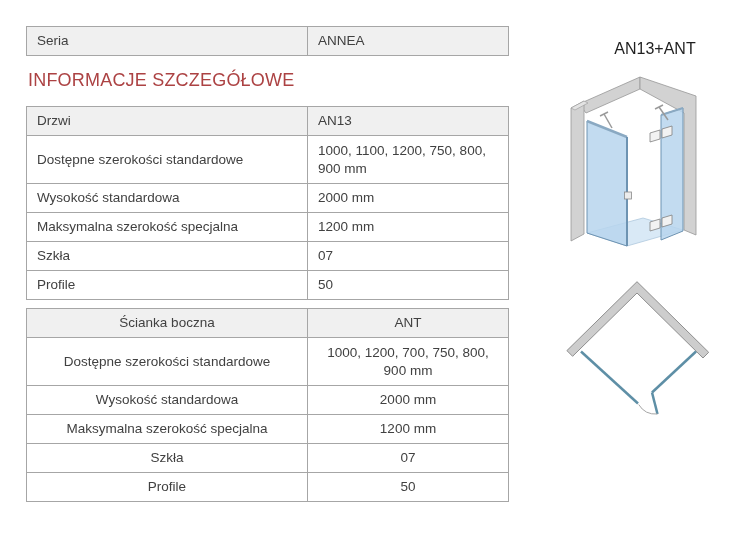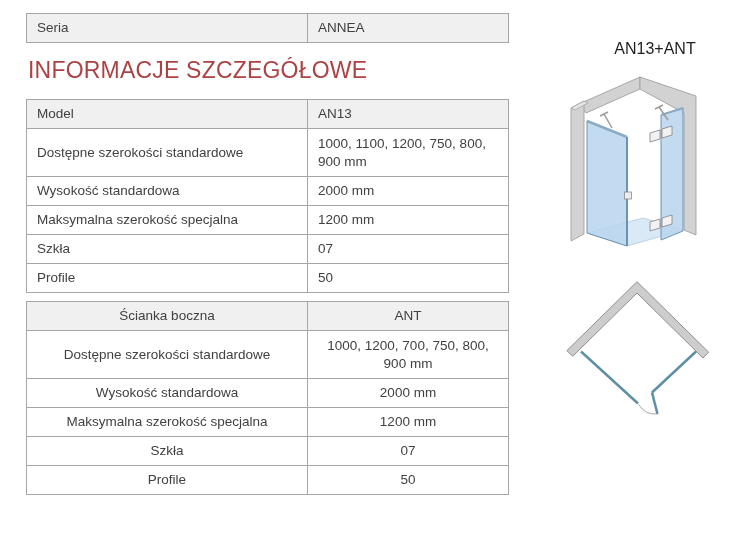--- a/index.html
+++ b/index.html
@@ -1,34 +1,34 @@
 <!DOCTYPE html>
 <html><head>
 <meta charset="utf-8">
 <style>
   html,body{margin:0;padding:0;background:#ffffff;}
   .page{
     position:relative;width:739px;height:537px;background:#ffffff;
     font-family:"Liberation Sans","DejaVu Sans",sans-serif;overflow:hidden;
   }
-  .left-col{position:absolute;left:26px;top:13px;width:480px;}
+  .left-col{position:absolute;left:26px;top:26px;width:480px;}
   table.spec{
     border-collapse:collapse;table-layout:fixed;width:480px;
     font-size:13.5px;color:#414141;
   }
   table.spec td{
     border:1px solid #a6a6a6;padding:5px 10px;line-height:18px;
     background:#ffffff;vertical-align:middle;overflow:hidden;
   }
   table.spec td.c1{width:260px;}
   table.spec td.c2{width:180px;}
   table.spec tr.gray td{background:#f0f0f0;}
   table.spec tr.tall td{height:37px;}
   .section-heading{
-    margin:14px 0 15px 2px;font-size:23px;font-weight:400;
+    margin:14px 0 15px 2px;font-size:18px;font-weight:400;
     color:#ac4243;letter-spacing:0.2px;
   }
   .t2{margin-top:0;}
   .t3{margin-top:8px;text-align:center;}
   .model-label{
     position:absolute;left:570px;top:40px;width:170px;text-align:center;
     font-size:16px;color:#1f1f1f;
   }
   .iso-drawing{position:absolute;left:555px;top:75px;}
   .top-drawing{position:absolute;left:566px;top:262px;}
@@ -47,21 +47,21 @@
         <td class="c2">ANNEA</td>
       </tr>
     </tbody>
       </table>
 
     <div class="section-heading">INFORMACJE SZCZEGÓŁOWE</div>
 
     <table class="spec t2">
       <tbody>
           <tr class="gray">
-        <td class="c1">Model</td>
+        <td class="c1">Drzwi</td>
         <td class="c2">AN13</td>
       </tr>
       <tr class="tall">
         <td class="c1">Dostępne szerokości standardowe</td>
         <td class="c2">1000, 1100, 1200, 750, 800, 900 mm</td>
       </tr>
       <tr>
         <td class="c1">Wysokość standardowa</td>
         <td class="c2">2000 mm</td>
       </tr>

